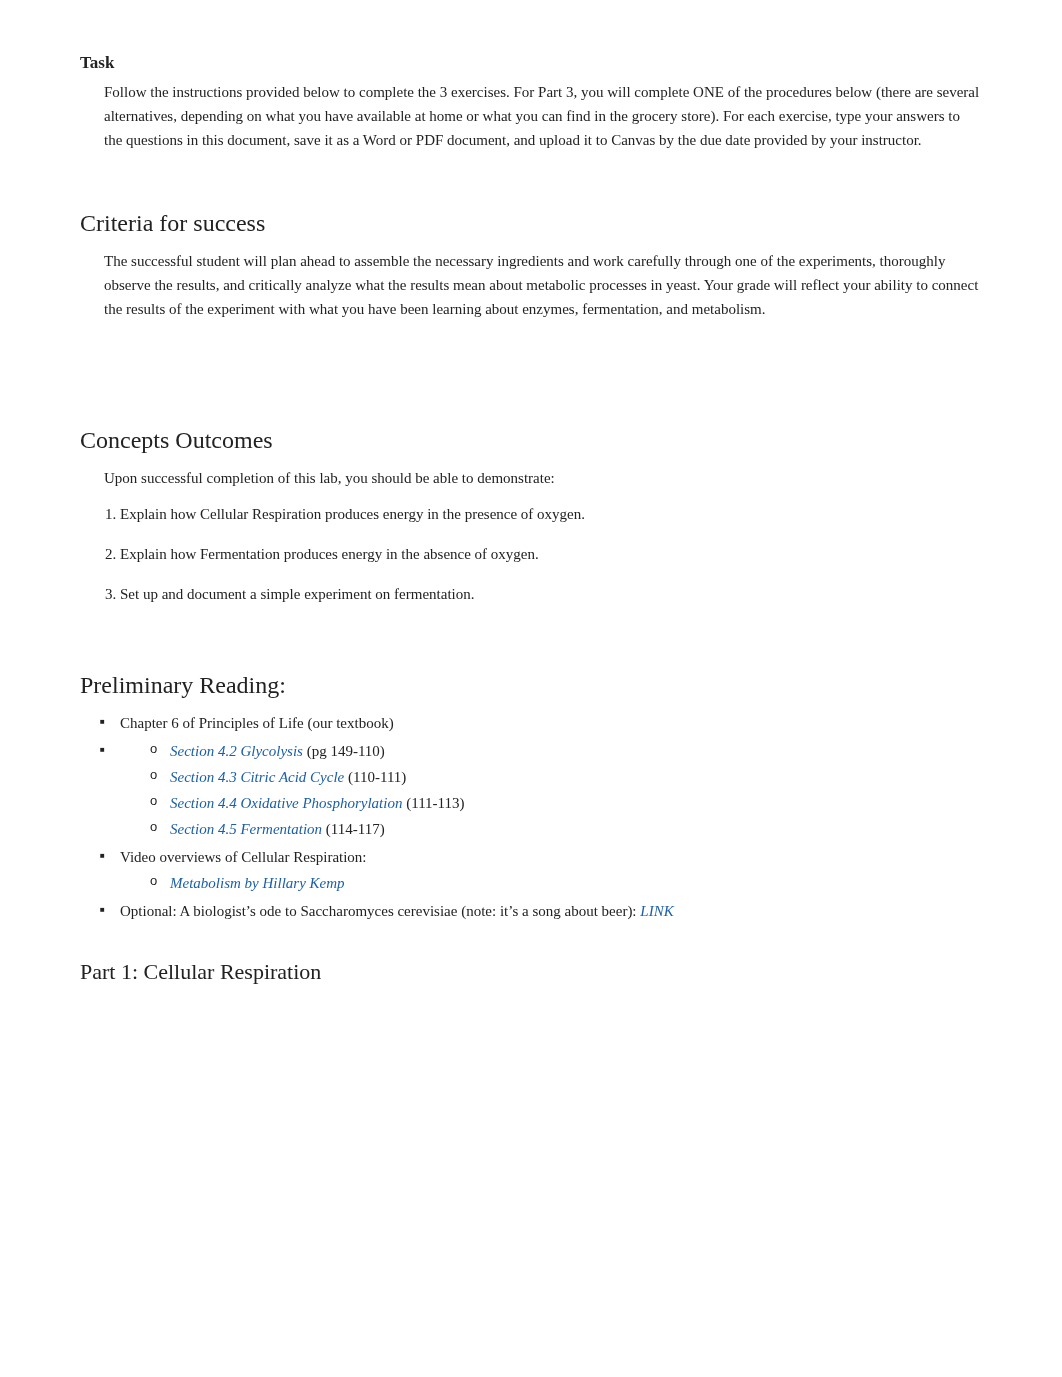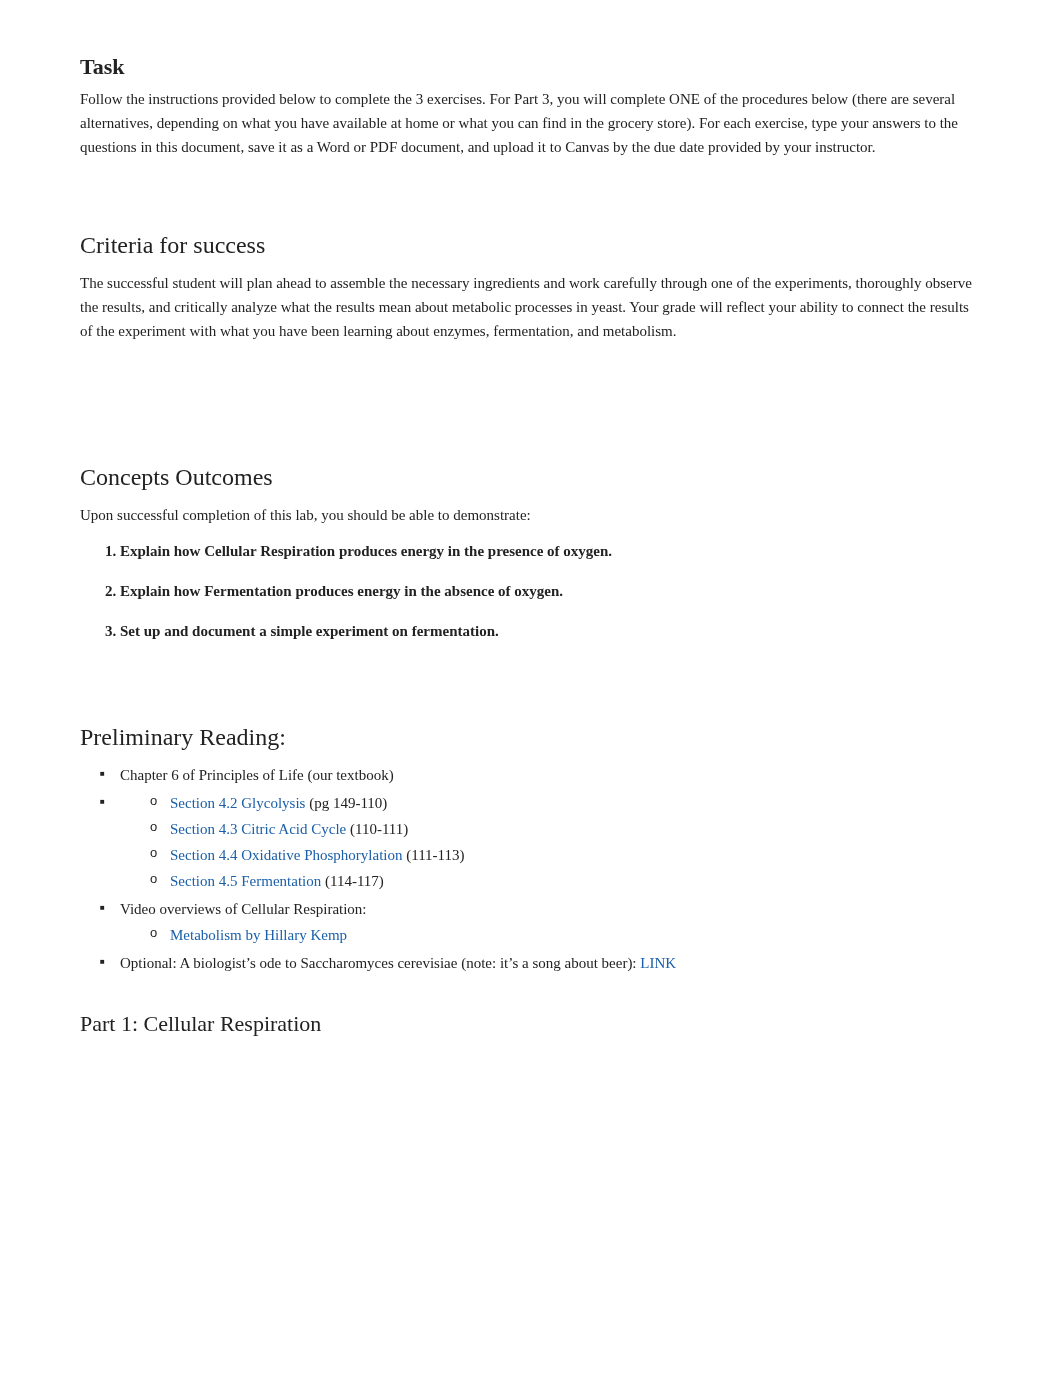--- a/index.html
+++ b/index.html
@@ -16,47 +16,47 @@
       width: 1062px;
       min-height: 1377px;
       padding: 40px 80px 60px 80px;
       line-height: 1.5;
     }
 
     .section-title {
       font-size: 24px;
       font-weight: normal;
       margin-bottom: 8px;
-      margin-top: 28px;
+      margin-top: 13px;
     }
 
     .task-title {
-      font-size: 22px;
+      font-size: 17px;
       font-weight: bold;
       margin-bottom: 4px;
       margin-top: 10px;
     }
 
     p {
       margin-bottom: 8px;
       line-height: 1.6;
+      margin-left: 24px;
     }
 
     .spacer {
       height: 32px;
     }
 
     .large-spacer {
       height: 48px;
     }
 
     ol {
       padding-left: 40px;
       margin: 12px 0;
-      font-weight: bold;
     }
 
     ol li {
       margin-bottom: 16px;
       line-height: 1.6;
     }
 
     ul.bullet-list {
       list-style: none;
       padding-left: 20px;
@@ -98,20 +98,21 @@
       left: 0;
       top: 0;
       font-family: Arial, sans-serif;
       font-size: 13px;
       color: #222;
     }
 
     a, .link-text {
       color: #1a5fa8;
       text-decoration: none;
+      font-style: italic;
     }
 
     .link-blue {
       color: #1a5fa8;
       cursor: pointer;
     }
 
     .part-title {
       font-size: 22px;
       font-weight: normal;

